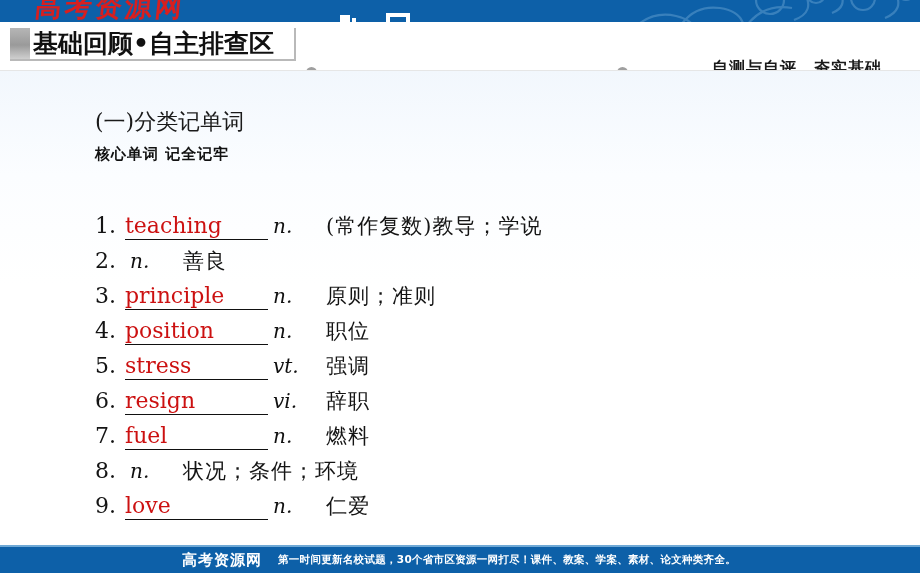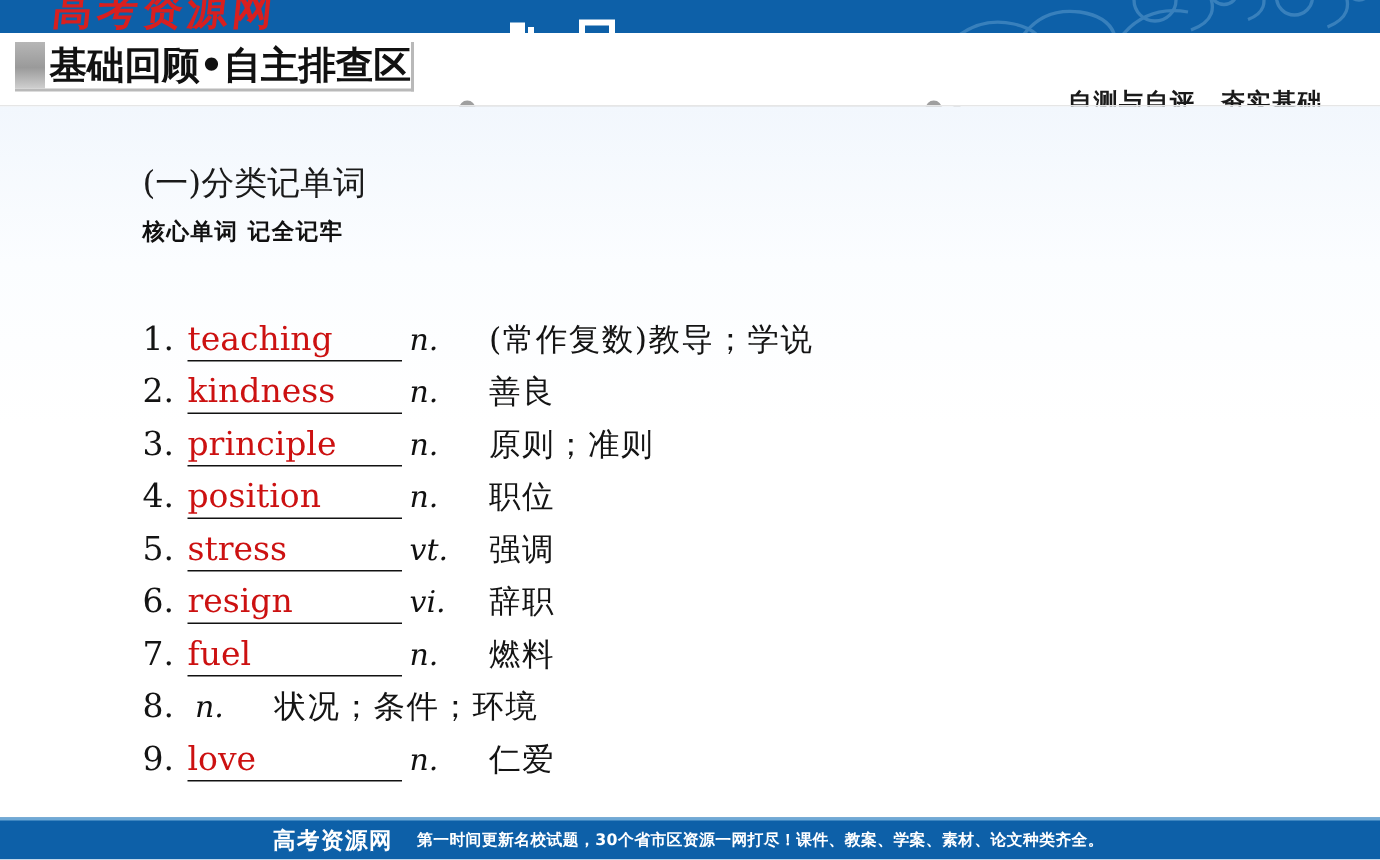--- a/index.html
+++ b/index.html
@@ -46,21 +46,21 @@
     position:absolute;left:0;top:22px;width:920px;height:48px;
     background:#ffffff;
   }
   .title-plate{
     position:absolute;left:10px;top:6px;
     height:33px;
     background:#ffffff;
     border-right:2px solid #b9b9b9;
     border-bottom:2px solid #b9b9b9;
     display:flex;align-items:center;
-    padding-right:0;
+    padding-right:20px;
     box-sizing:border-box;
   }
   .title-block{
     width:20px;height:31px;
     background:linear-gradient(180deg,#b6b6b6 0%,#9a9a9a 55%,#cfcfcf 100%);
     margin-right:3px;
   }
   .title-text{
     font-family:"DejaVu Sans","Liberation Sans",sans-serif;
     font-size:25px;font-weight:bold;color:#111111;
@@ -254,21 +254,20 @@
 
     <div id="word-list">
         <div class="word-row">
           <span class="w-num">1.</span>
           <span class="w-blank"><span class="w-word">teaching</span></span>
           <span class="w-pos">n.</span>
           <span class="w-mean">(常作复数)教导；学说</span>
         </div>
         <div class="word-row">
           <span class="w-num">2.</span>
-          <span class="w-blank"><span class="w-word">kindness</span></span>
           <span class="w-pos">n.</span>
           <span class="w-mean">善良</span>
         </div>
         <div class="word-row">
           <span class="w-num">3.</span>
           <span class="w-blank"><span class="w-word">principle</span></span>
           <span class="w-pos">n.</span>
           <span class="w-mean">原则；准则</span>
         </div>
         <div class="word-row">

